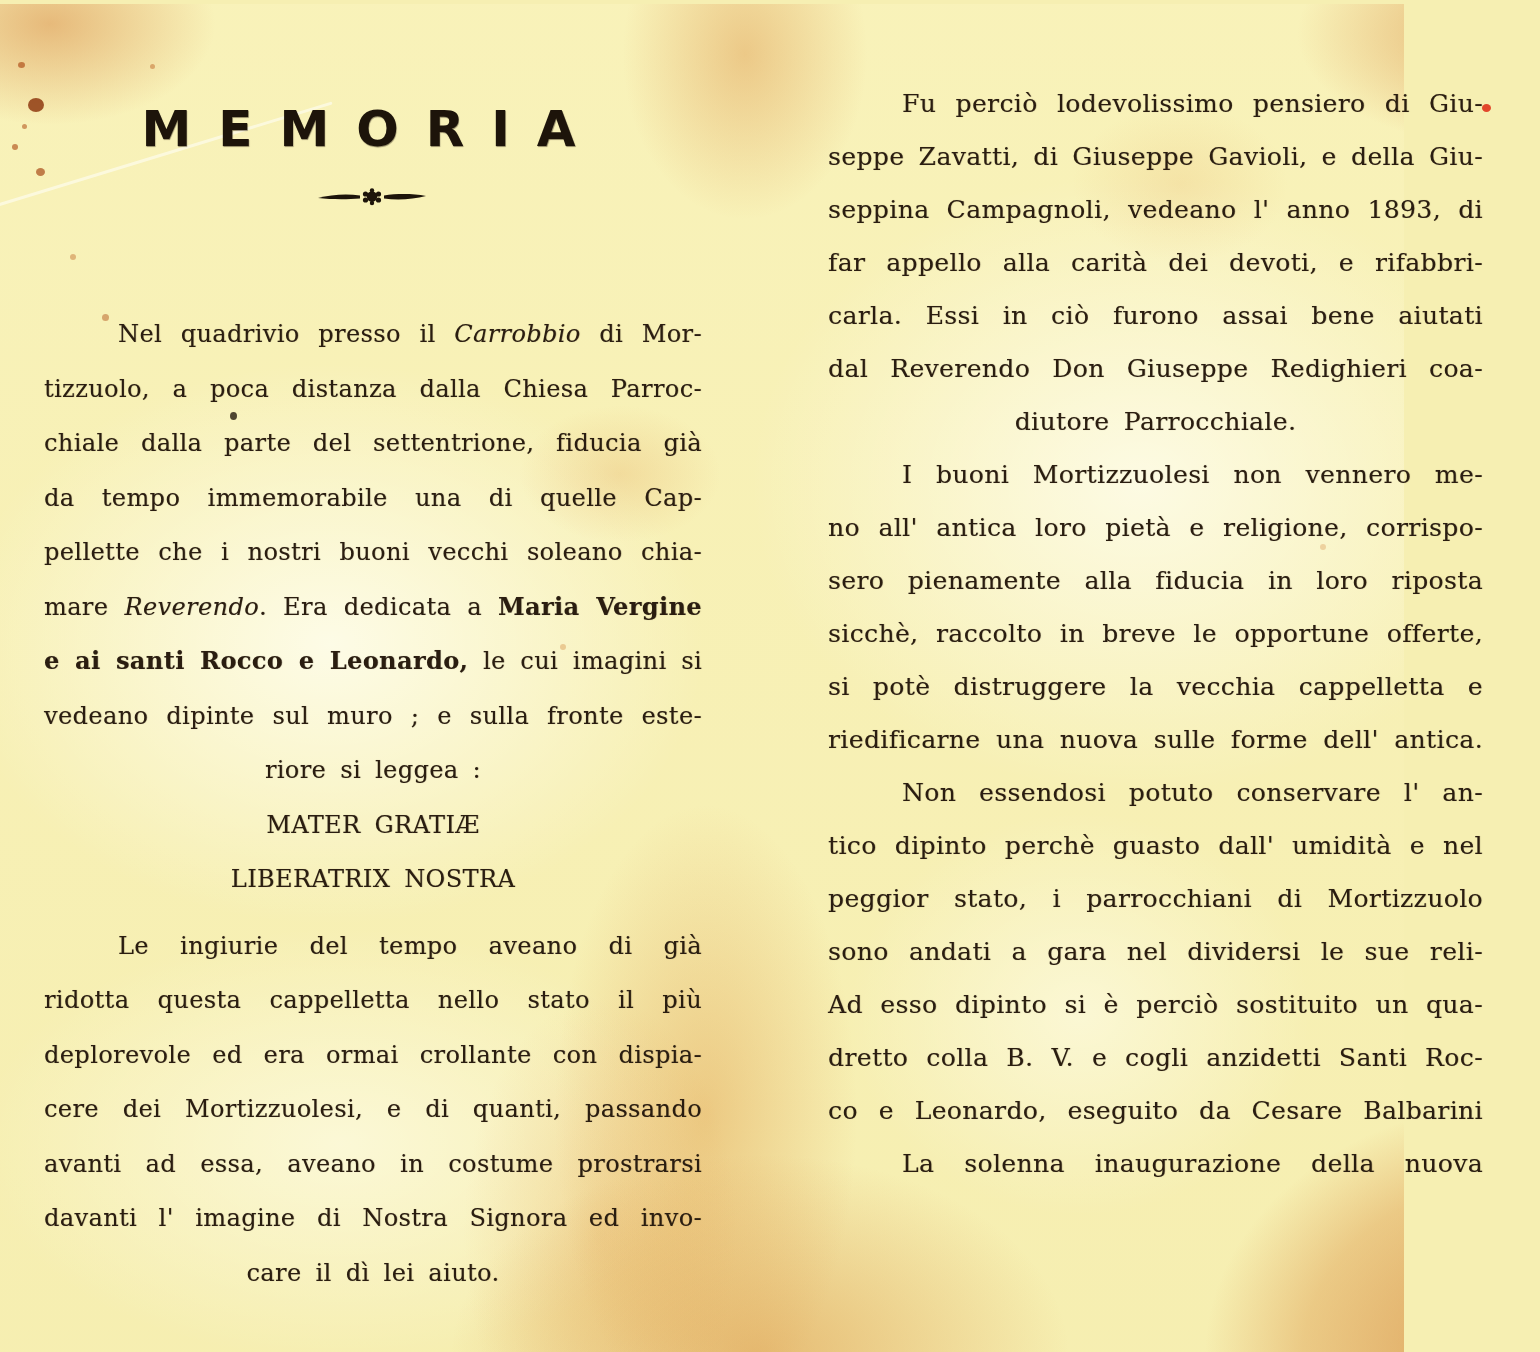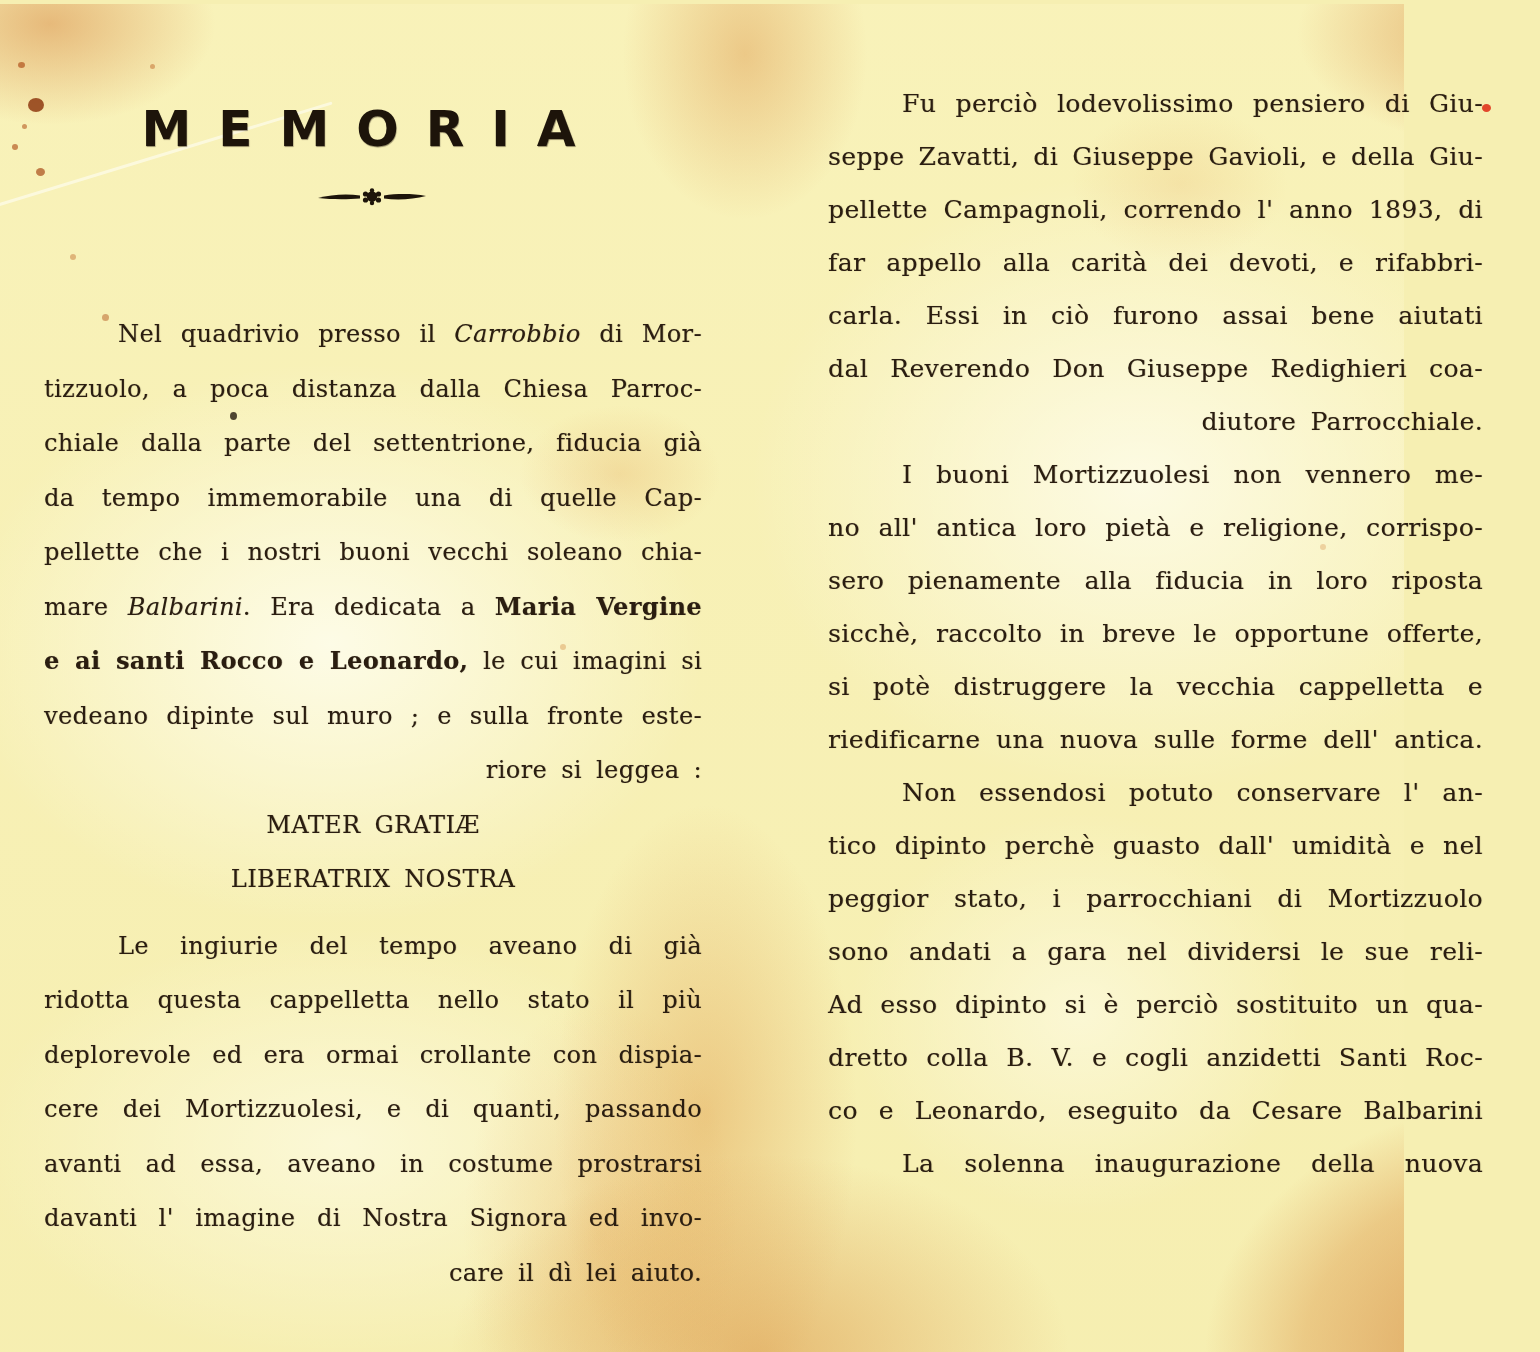--- a/index.html
+++ b/index.html
@@ -51,21 +51,21 @@
     position:absolute;
     text-shadow:0.45px 0.45px 0.7px rgba(42,28,14,.42);
     letter-spacing:0.4px;
   }
   .col-left{left:44px;top:303px;width:658px;font-size:24px;}
   .col-right{left:828px;top:73px;width:655px;font-size:25px;}
   .col-left .line{height:54.5px;line-height:54.5px;}
   .col-right .line{height:53px;line-height:53px;}
   .line{white-space:normal;}
   .line.j{text-align:justify;text-align-last:justify;}
-  .line.l{text-align:right;word-spacing:6px;}
+  .line.l{text-align:center;word-spacing:6px;}
   .line.c{text-align:center;word-spacing:6px;}
   .line.ind{padding-left:74px;}
   .s-n{font-style:normal;font-weight:normal;}
   .s-i{font-style:italic;}
   .s-b{font-weight:bold;font-style:normal;}
 </style>
 </head>
 <body>
 
 <div class="paper">
@@ -102,39 +102,39 @@
       </g>
     </svg>
   </div>
 
   <div class="col col-left">
       <div class="line j ind"><span class="s-n">Nel quadrivio presso il </span><span class="s-i">Carrobbio</span><span class="s-n"> di Mor-</span></div>
       <div class="line j"><span class="s-n">tizzuolo, a poca distanza dalla Chiesa Parroc-</span></div>
       <div class="line j"><span class="s-n">chiale dalla parte del settentrione, fiducia già</span></div>
       <div class="line j"><span class="s-n">da tempo immemorabile una di quelle Cap-</span></div>
       <div class="line j"><span class="s-n">pellette che i nostri buoni vecchi soleano chia-</span></div>
-      <div class="line j"><span class="s-n">mare </span><span class="s-i">Balbarini</span><span class="s-n">. Era dedicata a </span><span class="s-b">Maria Vergine</span></div>
+      <div class="line j"><span class="s-n">mare </span><span class="s-i">Reverendo</span><span class="s-n">. Era dedicata a </span><span class="s-b">Maria Vergine</span></div>
       <div class="line j"><span class="s-b">e ai santi Rocco e Leonardo,</span><span class="s-n"> le cui imagini si</span></div>
       <div class="line j"><span class="s-n">vedeano dipinte sul muro ; e sulla fronte este-</span></div>
       <div class="line l"><span class="s-n">riore si leggea :</span></div>
       <div class="line c"><span class="s-n">MATER GRATIÆ</span></div>
       <div class="line c"><span class="s-n">LIBERATRIX NOSTRA</span></div>
       <div class="line j ind" style="margin-top: 12px;"><span class="s-n">Le ingiurie del tempo aveano di già</span></div>
       <div class="line j"><span class="s-n">ridotta questa cappelletta nello stato il più</span></div>
       <div class="line j"><span class="s-n">deplorevole ed era ormai crollante con dispia-</span></div>
       <div class="line j"><span class="s-n">cere dei Mortizzuolesi, e di quanti, passando</span></div>
       <div class="line j"><span class="s-n">avanti ad essa, aveano in costume prostrarsi</span></div>
       <div class="line j"><span class="s-n">davanti l' imagine di Nostra Signora ed invo-</span></div>
       <div class="line l"><span class="s-n">care il dì lei aiuto.</span></div>
     </div>
 
   <div class="col col-right">
       <div class="line j ind"><span class="s-n">Fu perciò lodevolissimo pensiero di Giu-</span></div>
       <div class="line j"><span class="s-n">seppe Zavatti, di Giuseppe Gavioli, e della Giu-</span></div>
-      <div class="line j"><span class="s-n">pellette Campagnoli, correndo l' anno 1893, di</span></div>
+      <div class="line j"><span class="s-n">seppina Campagnoli, vedeano l' anno 1893, di</span></div>
       <div class="line j"><span class="s-n">far appello alla carità dei devoti, e rifabbri-</span></div>
       <div class="line j"><span class="s-n">carla. Essi in ciò furono assai bene aiutati</span></div>
       <div class="line j"><span class="s-n">dal Reverendo Don Giuseppe Redighieri coa-</span></div>
       <div class="line l"><span class="s-n">diutore Parrocchiale.</span></div>
       <div class="line j ind"><span class="s-n">I buoni Mortizzuolesi non vennero me-</span></div>
       <div class="line j"><span class="s-n">no all' antica loro pietà e religione, corrispo-</span></div>
       <div class="line j"><span class="s-n">sero pienamente alla fiducia in loro riposta</span></div>
       <div class="line j"><span class="s-n">sicchè, raccolto in breve le opportune offerte,</span></div>
       <div class="line j"><span class="s-n">si potè distruggere la vecchia cappelletta e</span></div>
       <div class="line j"><span class="s-n">riedificarne una nuova sulle forme dell' antica.</span></div>

